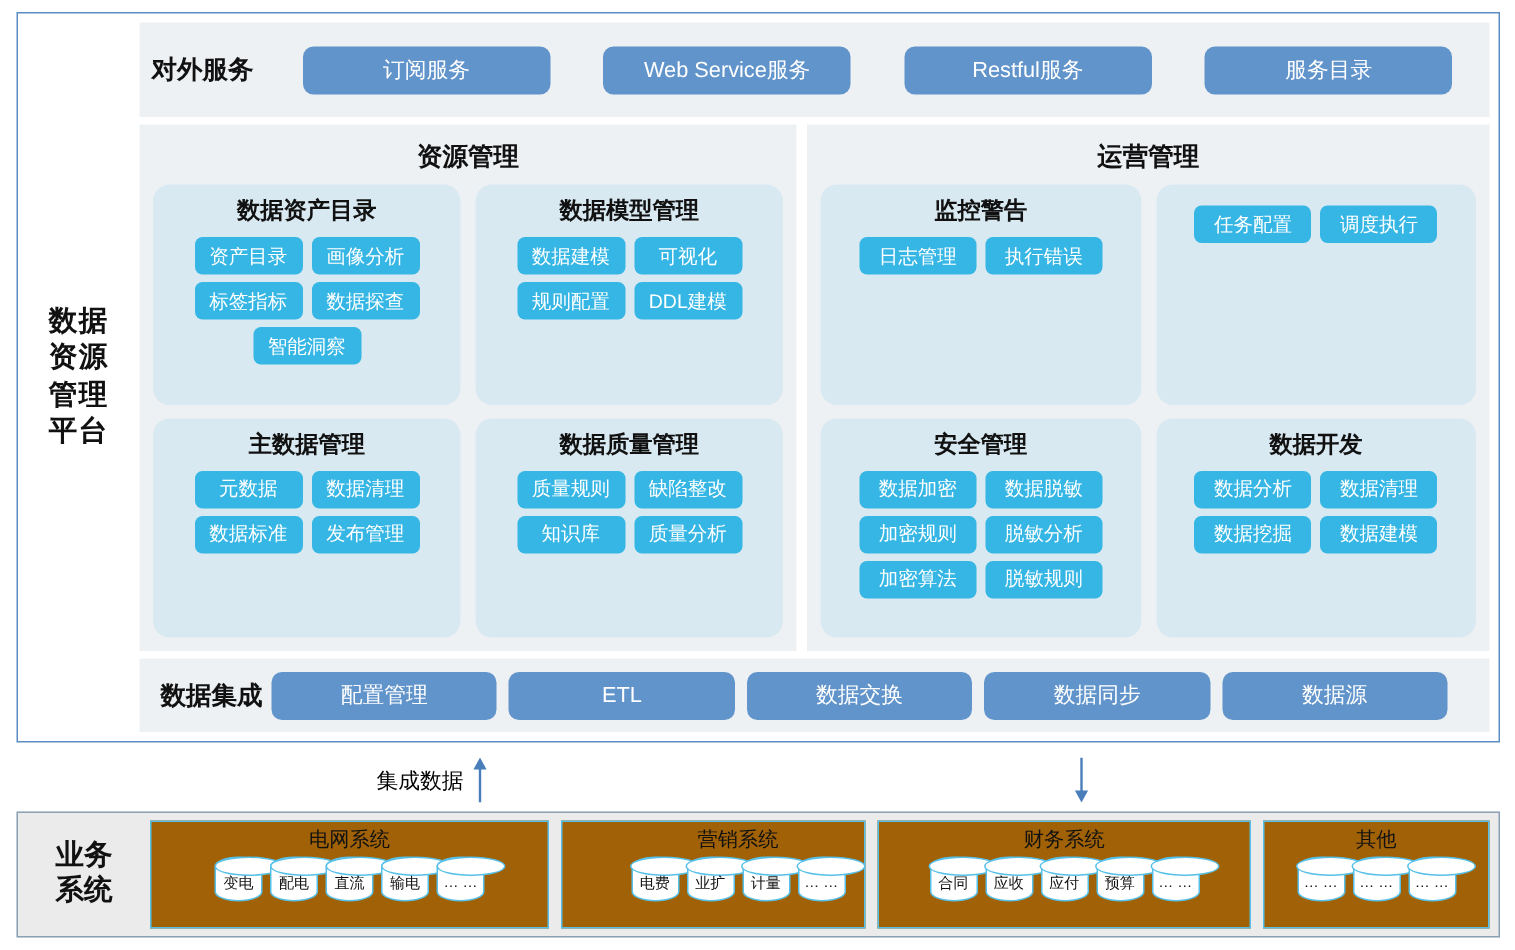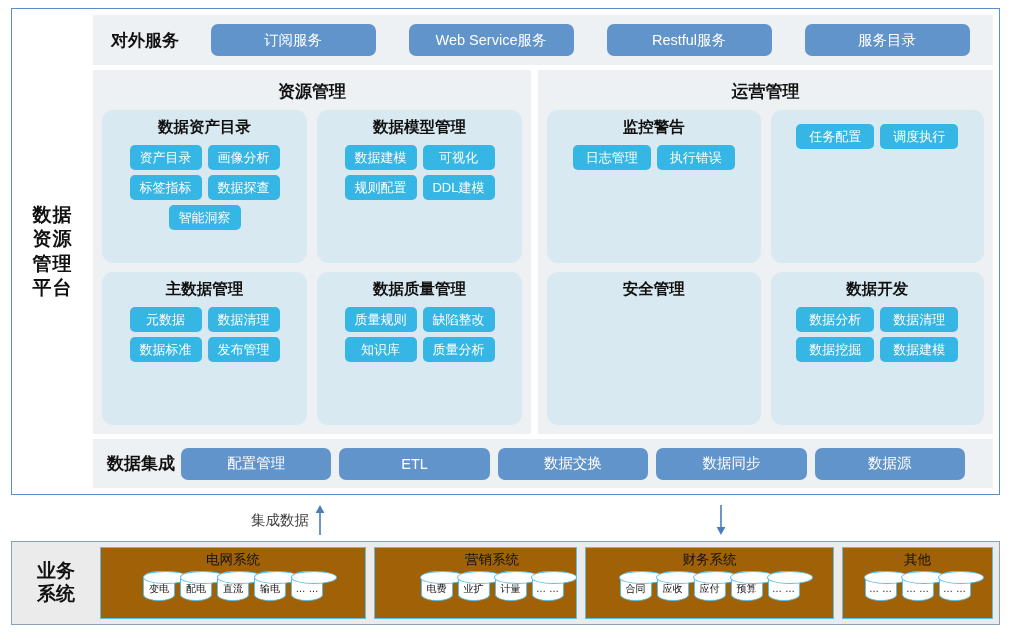--- a/index.html
+++ b/index.html
@@ -44,25 +44,25 @@
   .platform-body {
     flex: 1 1 auto;
     display: flex;
     flex-direction: column;
     padding: 6px 6px 6px 0;
     gap: 5px;
   }
 
   
   .service-bar {
-    height: 50px;
+    height: 63px;
     background: #eef1f4;
     display: flex;
     align-items: center;
-    padding: 0 12px 0 18px;
+    padding: 0 12px 0 8px;
     gap: 12px;
   }
   .service-bar .bar-title {
     font-size: 17px;
     font-weight: bold;
     color: #111;
     flex: 0 0 auto;
     margin-right: 8px;
     white-space: nowrap;
   }
@@ -190,21 +190,21 @@
     position: absolute;
     left: 11px; top: 497px;
     width: 989px; height: 44px;
   }
   .arrow-group {
     position: absolute;
     display: flex;
     align-items: center;
     gap: 5px;
     font-size: 14.5px;
-    color: #404040;
+    color: #000000;
   }
   .arrow-up-group  { left: 240px; top: 8px; }
   .arrow-down-group{ left: 681px; top: 8px; flex-direction: column; }
   .arrow-svg { display: block; }
 
   
   .biz-frame {
     position: absolute;
     left: 11px; top: 541px;
     width: 989px; height: 84px;
@@ -383,20 +383,28 @@
             <div class="card wide-chips">
               <div class="card-title"></div>
               <div class="chip-wrap">
                 <div class="chip">任务配置</div>
                 <div class="chip">调度执行</div>
               </div>
             </div>
 
             <div class="card wide-chips">
               <div class="card-title">安全管理</div>
+              <div class="chip-wrap">
+                <div class="chip">数据加密</div>
+                <div class="chip">数据脱敏</div>
+                <div class="chip">加密规则</div>
+                <div class="chip">脱敏分析</div>
+                <div class="chip">加密算法</div>
+                <div class="chip">脱敏规则</div>
+              </div>
             </div>
 
             <div class="card wide-chips">
               <div class="card-title">数据开发</div>
               <div class="chip-wrap">
                 <div class="chip">数据分析</div>
                 <div class="chip">数据清理</div>
                 <div class="chip">数据挖掘</div>
                 <div class="chip">数据建模</div>
               </div>

